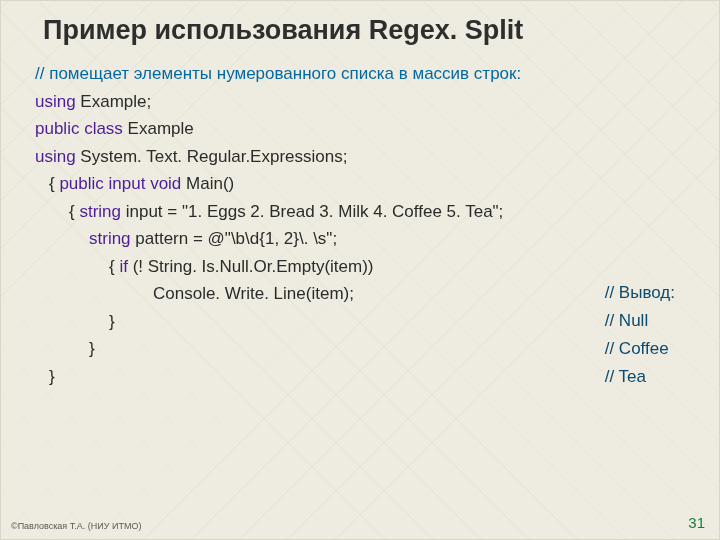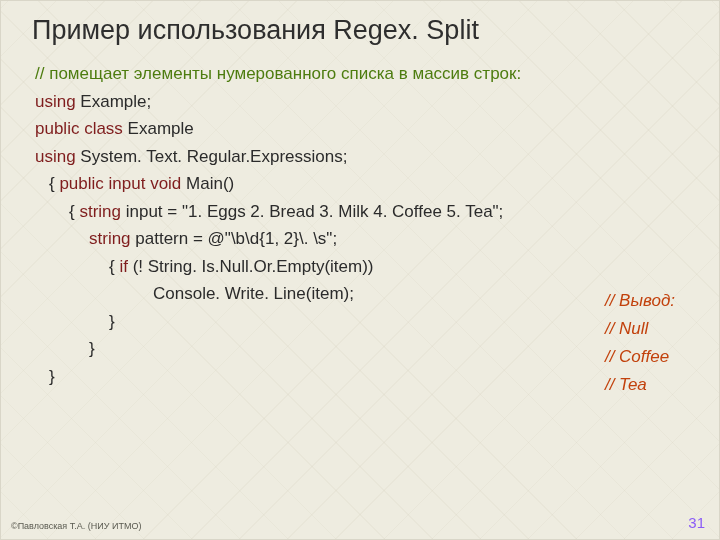--- a/index.html
+++ b/index.html
@@ -29,59 +29,58 @@
     box-sizing: border-box;
     width: 720px;
     height: 540px;
     padding: 14px 24px 24px 26px;
     position: relative;
     border: 1px solid #d9d6c8;
   }
   .title {
     font-size: 27px;
     color: #2e2e2e;
-    margin: 0 0 14px 5px;
-    font-weight: normal;
+    margin: 0 0 14px 16px;
+    font-weight: bold;
   }
   .code {
     font-size: 17px;
     line-height: 1.62;
     color: #2b2b2b;
     padding-left: 8px;
   }
-  .kw { color: #7f1d1d; }
-  .comment { color: #4d7c0f; }
+  .kw { color: #4c1d95; }
+  .comment { color: #0369a1; }
   .in1 { padding-left: 0px; }
   .in2 { padding-left: 14px; }
   .in3 { padding-left: 34px; }
   .in4 { padding-left: 54px; }
   .in5 { padding-left: 74px; }
   .in7 { padding-left: 118px; }
   .output {
     position: absolute;
     right: 44px;
-    top: 286px;
+    top: 278px;
     font-size: 17px;
     line-height: 1.65;
-    color: #c2410c;
-    font-style: italic;
+    color: #0c4a6e;
   }
   .footer-left {
     position: absolute;
     left: 10px;
     bottom: 8px;
     font-size: 9px;
     color: #5a5a50;
   }
   .footer-right {
     position: absolute;
     right: 14px;
     bottom: 8px;
     font-size: 15px;
-    color: #8b5cf6;
+    color: #15803d;
   }
 </style>
 </head>
 <body>
 
 <div class="slide">
 
   <h1 class="title">Пример использования Regex. Split</h1>
 
   <div class="code">

